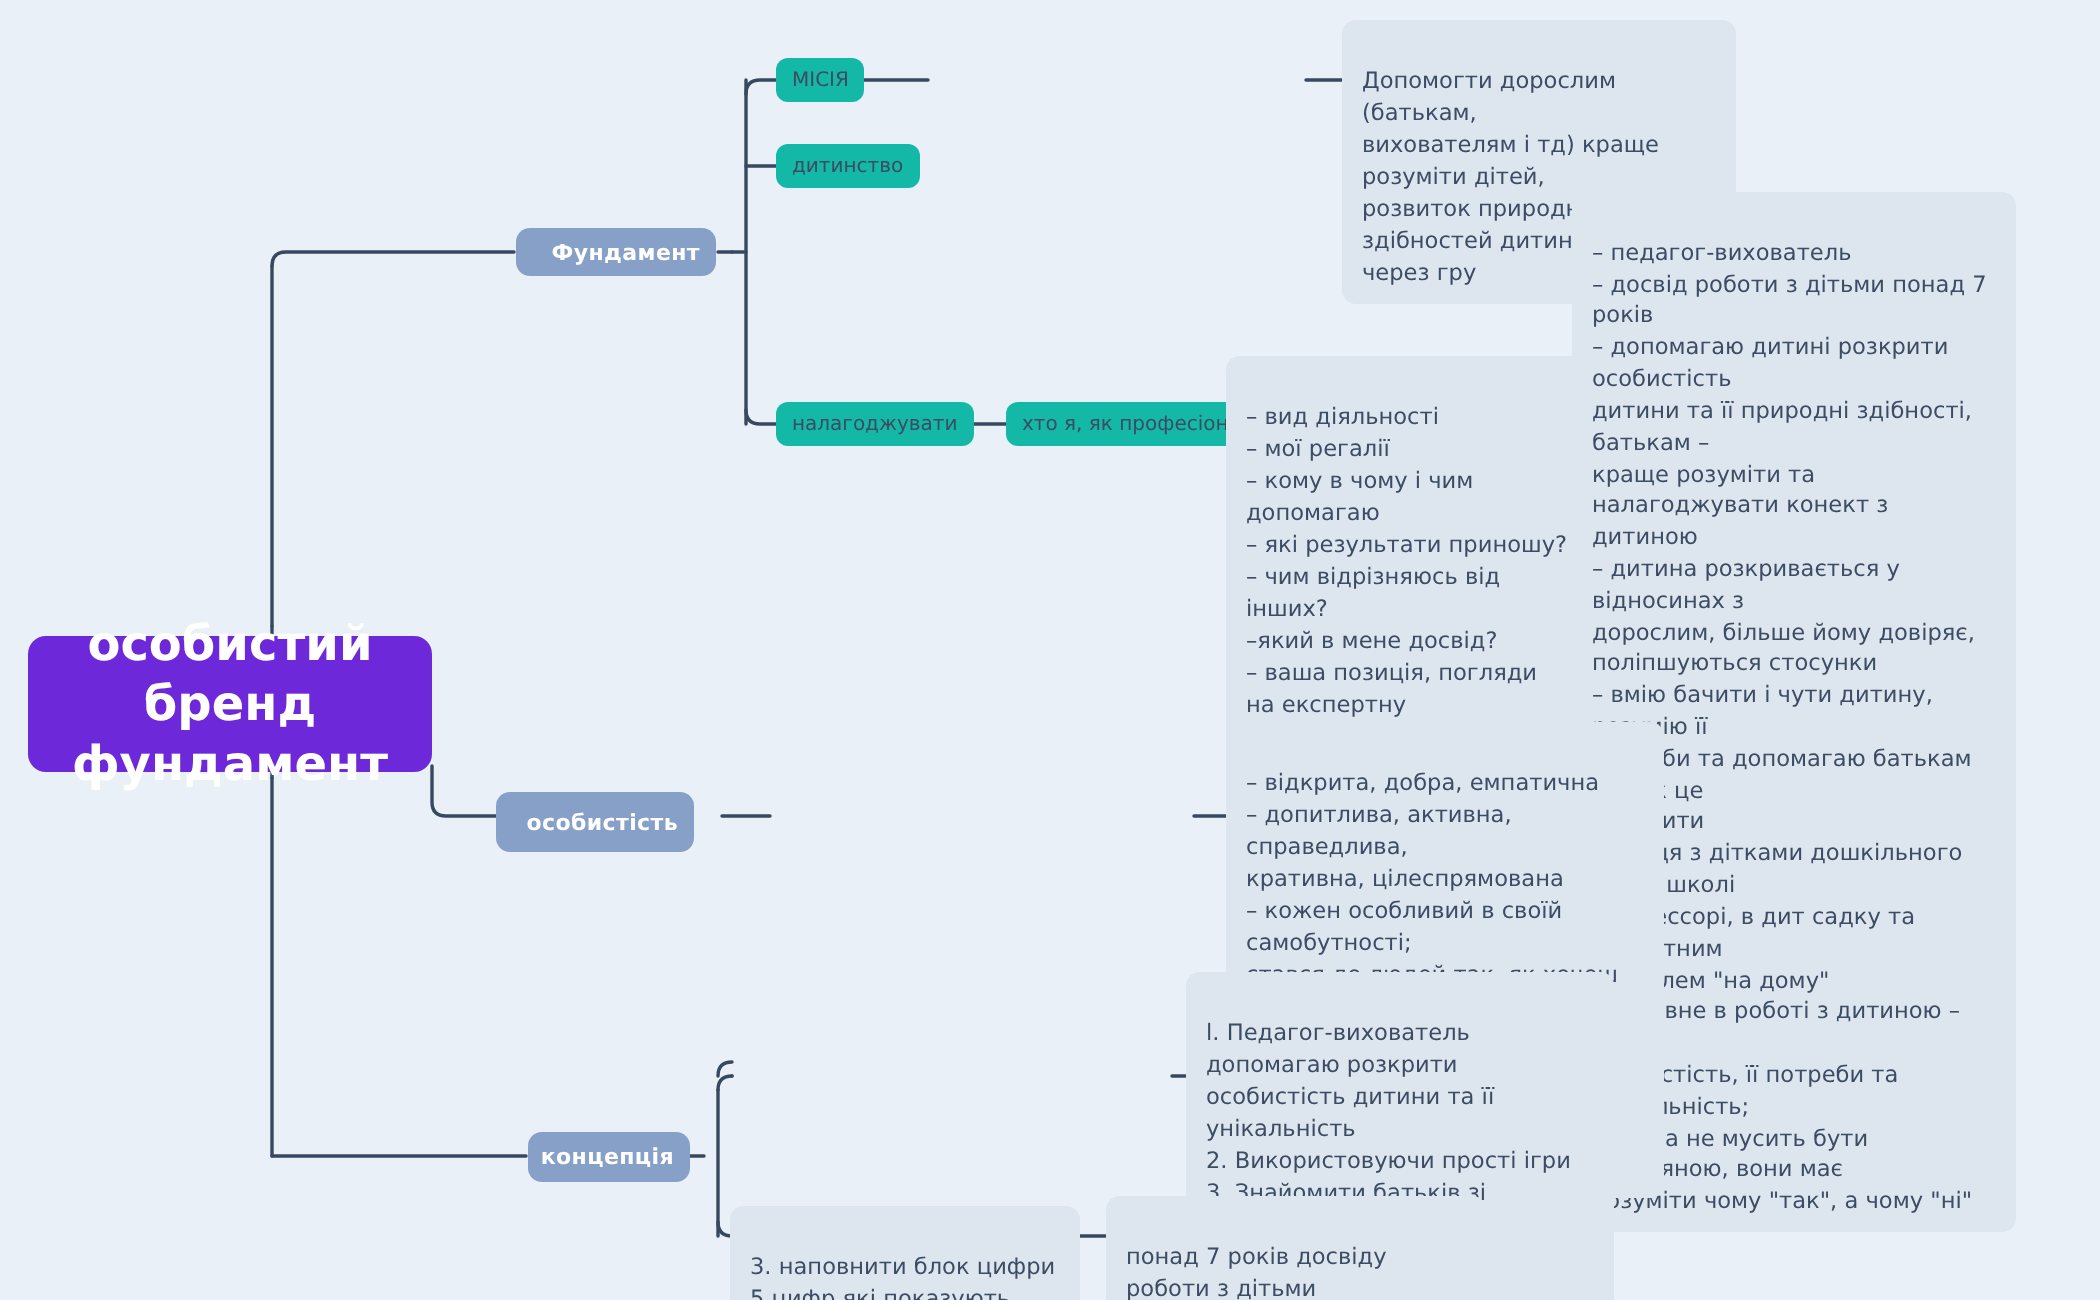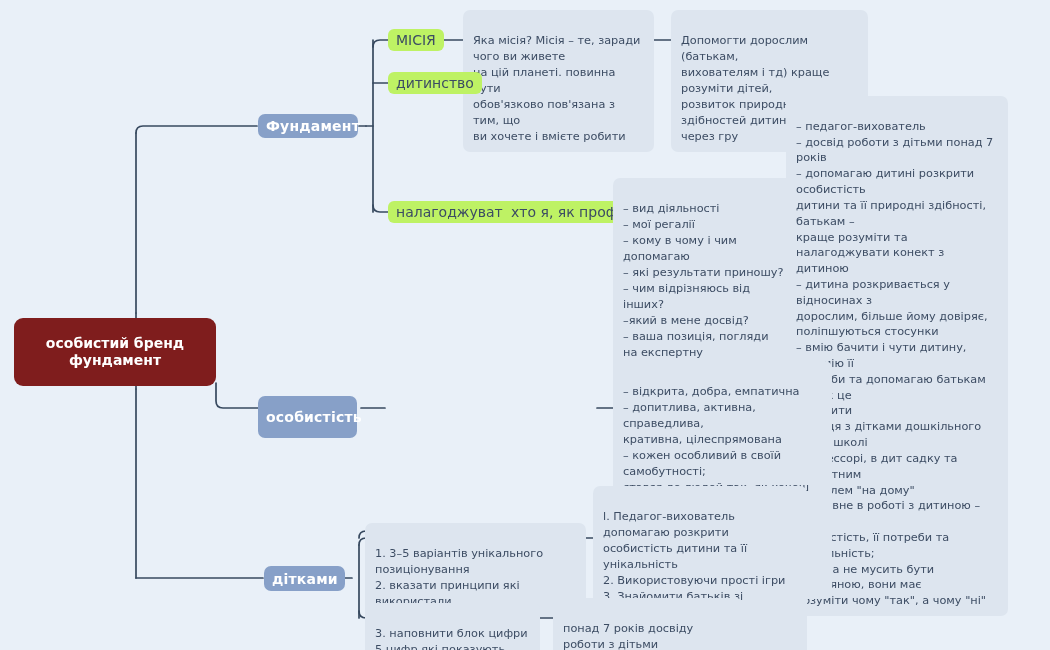--- a/index.html
+++ b/index.html
@@ -22,51 +22,51 @@
     width: 1050px;
     height: 650px;
     pointer-events: none;
   }
   .node {
     position: absolute;
     box-sizing: border-box;
   }
   
   .root {
-    background: #7f1d1d;
+    background: #6d28d9;
     color: #ffffff;
     border-radius: 9px;
-    font-size: 14px;
+    font-size: 24px;
     font-weight: bold;
     line-height: 1.25;
     text-align: center;
     display: flex;
     align-items: center;
     justify-content: center;
     padding: 6px 10px;
   }
   
   .branch {
     background: #87a0c8;
     color: #ffffff;
     border-radius: 7px;
-    font-size: 14px;
+    font-size: 11px;
     font-weight: bold;
     display: flex;
     align-items: center;
-    justify-content: flex-start;
+    justify-content: flex-end;
     padding: 4px 8px;
     letter-spacing: .2px;
   }
   
   .chip {
-    background: #bef264;
+    background: #14b8a6;
     color: #3c4c63;
     border-radius: 6px;
-    font-size: 14px;
+    font-size: 10px;
     display: flex;
     align-items: center;
     padding: 4px 8px;
     white-space: nowrap;
   }
   
   .card {
     background: #dde5ef;
     color: #3c4c63;
     border-radius: 7px;
@@ -136,38 +136,32 @@
 
   <div class="node root" style="left:14px; top:318px; width:202px; height:68px;">
     <span>особистий бренд
 фундамент</span>
   </div>
 
   <div class="node branch" style="left:258px; top:114px; width:100px; height:24px;">
     <span>Фундамент</span>
   </div>
 
-  <div class="node branch" style="left:258px; top:396px; width:99px; height:42px;">
+  <div class="node branch" style="left:248px; top:396px; width:99px; height:30px;">
     <span>особистість</span>
   </div>
 
   <div class="node branch" style="left:264px; top:566px; width:81px; height:25px;">
-    <span>дітками</span>
+    <span>концепція</span>
   </div>
 
   <div class="node chip" style="left:388px; top:29px; height:22px;">
     <span>МІСІЯ</span>
   </div>
 
-  <div class="node card" style="left:463px; top:10px; width:191px;">
-    <span>Яка місія? Місія – те, заради чого ви живете
-на цій планеті. повинна бути
-обов'язково пов'язана з тим, що
-ви хочете і вмієте робити</span>
-  </div>
 
   <div class="node card" style="left:671px; top:10px; width:197px;">
     <span>Допомогти дорослим (батькам,
 вихователям і тд) краще розуміти дітей,
 розвиток природні здібностей дитини
 через гру</span>
   </div>
 
   <div class="node chip" style="left:388px; top:72px; height:22px;">
     <span>дитинство</span>
@@ -219,24 +213,20 @@
     <span>– відкрита, добра, емпатична
 – допитлива, активна, справедлива,
 кративна, цілеспрямована
 – кожен особливий в своїй самобутності;
 стався до людей так, як хочеш щоб до тебе
 ставилися люди; не зраджуй себе
 – моє дитинство, виховання, батьки,
 оточуючі</span>
   </div>
 
-  <div class="node card" style="left:365px; top:523px; width:221px;">
-    <span>1. 3–5 варіантів унікального позиціонування
-2. вказати принципи які використали</span>
-  </div>
 
   <div class="node card" style="left:593px; top:486px; width:214px;">
     <span>l. Педагог-вихователь допомагаю розкрити
 особистість дитини та її унікальність
 2. Використовуючи прості ігри
 3. Знайомити батьків зі складною
 психологією простими методами/складна
 дитяча психологія простими словами
 4. Допомога батькам та дитині в періоди
 кризи, стрибків росту</span>

